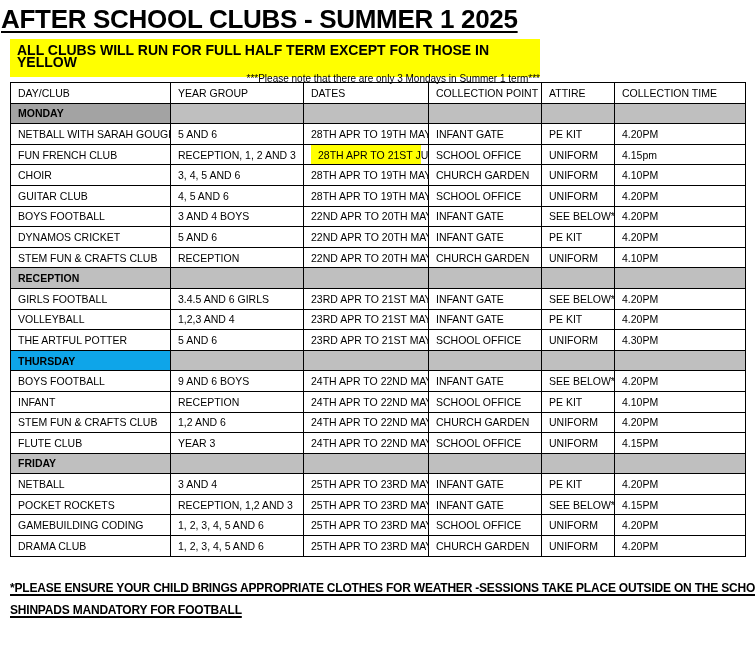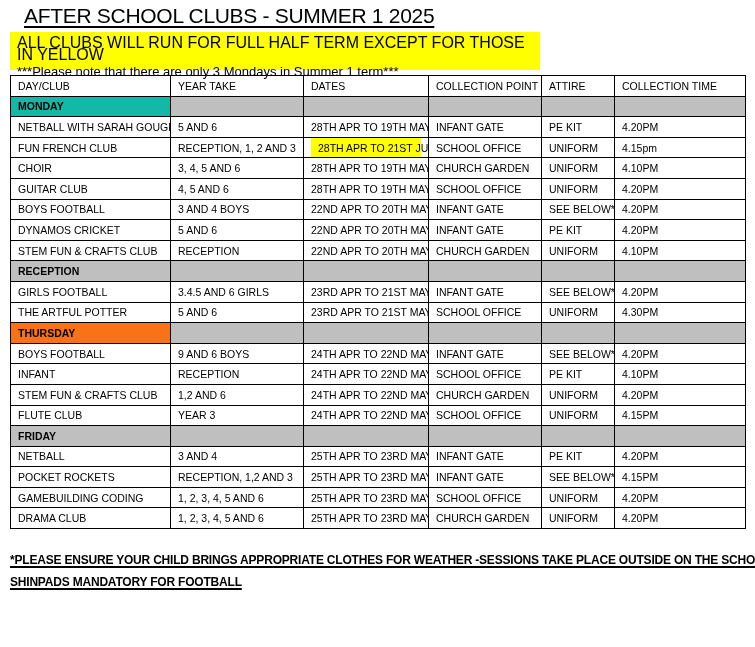--- a/index.html
+++ b/index.html
@@ -1,38 +1,38 @@
 <!DOCTYPE html>
 <html><head>
 <meta charset="utf-8">
 <style>
   * { box-sizing: border-box; margin: 0; padding: 0; }
   html, body { width: 755px; height: 647px; background: #ffffff; overflow: hidden; }
   body { font-family: "Liberation Sans", sans-serif; color: #000; }
   .page { position: relative; width: 755px; height: 647px; }
 
   .title {
-    margin: 4px 0 0 24px;
-    font-size: 21px;
-    font-weight: normal;
+    margin: 4px 0 0 1px;
+    font-size: 26px;
+    font-weight: bold;
     letter-spacing: -0.3px;
     text-decoration: underline;
     text-decoration-thickness: 2px;
     text-underline-offset: 3px;
     white-space: nowrap;
   }
 
   .notice {
     margin: 4px 0 0 10px;
     width: 530px;
     height: 38px;
     padding: 5px 0 0 7px;
   }
-  .notice .line1 { font-size: 16px; line-height: 12px; }
-  .notice .line2 { font-size: 13px; line-height: 12px; margin-top: 5px; }
+  .notice .line1 { font-size: 14px; line-height: 12px; font-weight: bold; }
+  .notice .line2 { font-size: 10px; line-height: 12px; margin-top: 5px; text-align: right; }
 
   table.clubs {
     margin: 5px 0 0 10px;
     border-collapse: collapse;
     table-layout: fixed;
     width: 735px;
     font-size: 10.5px;
   }
   table.clubs td, table.clubs th {
     border: 1px solid #000;
@@ -84,30 +84,30 @@
       <col style="width:160px">
         <col style="width:133px">
         <col style="width:125px">
       <col style="width:113px">
         <col style="width:73px">
         <col style="width:131px">
     </colgroup>
     <thead>
       <tr id="header-row">
           <th>DAY/CLUB</th>
-          <th>YEAR TAKE</th>
+          <th>YEAR GROUP</th>
           <th>DATES</th>
           <th>COLLECTION POINT</th>
           <th>ATTIRE</th>
           <th>COLLECTION TIME</th>
         </tr>
     </thead>
     <tbody id="table-body">
         <tr class="day-row">
-          <td style="background: #14b8a6;">MONDAY</td>
+          <td style="background: #a3a3a3;">MONDAY</td>
           <td style="background: rgb(191, 191, 191);"></td>
           <td style="background: rgb(191, 191, 191);"></td>
           <td style="background: rgb(191, 191, 191);"></td>
           <td style="background: rgb(191, 191, 191);"></td>
           <td style="background: rgb(191, 191, 191);"></td>
         </tr>
         <tr class="club-row">
           <td>NETBALL WITH SARAH GOUGH</td>
           <td>5 AND 6</td>
           <td>28TH APR TO 19TH MAY</td>
@@ -175,29 +175,37 @@
         </tr>
         <tr class="club-row">
           <td>GIRLS FOOTBALL</td>
           <td>3.4.5 AND 6 GIRLS</td>
           <td>23RD APR TO 21ST MAY</td>
           <td>INFANT GATE</td>
           <td>SEE BELOW*</td>
           <td>4.20PM</td>
         </tr>
         <tr class="club-row">
+          <td>VOLLEYBALL</td>
+          <td>1,2,3 AND 4</td>
+          <td>23RD APR TO 21ST MAY</td>
+          <td>INFANT GATE</td>
+          <td>PE KIT</td>
+          <td>4.20PM</td>
+        </tr>
+        <tr class="club-row">
           <td>THE ARTFUL POTTER</td>
           <td>5 AND 6</td>
           <td>23RD APR TO 21ST MAY</td>
           <td>SCHOOL OFFICE</td>
           <td>UNIFORM</td>
           <td>4.30PM</td>
         </tr>
         <tr class="day-row">
-          <td style="background: #f97316;">THURSDAY</td>
+          <td style="background: #0ea5e9;">THURSDAY</td>
           <td style="background: rgb(191, 191, 191);"></td>
           <td style="background: rgb(191, 191, 191);"></td>
           <td style="background: rgb(191, 191, 191);"></td>
           <td style="background: rgb(191, 191, 191);"></td>
           <td style="background: rgb(191, 191, 191);"></td>
         </tr>
         <tr class="club-row">
           <td>BOYS FOOTBALL</td>
           <td>9 AND 6 BOYS</td>
           <td>24TH APR TO 22ND MAY</td>

